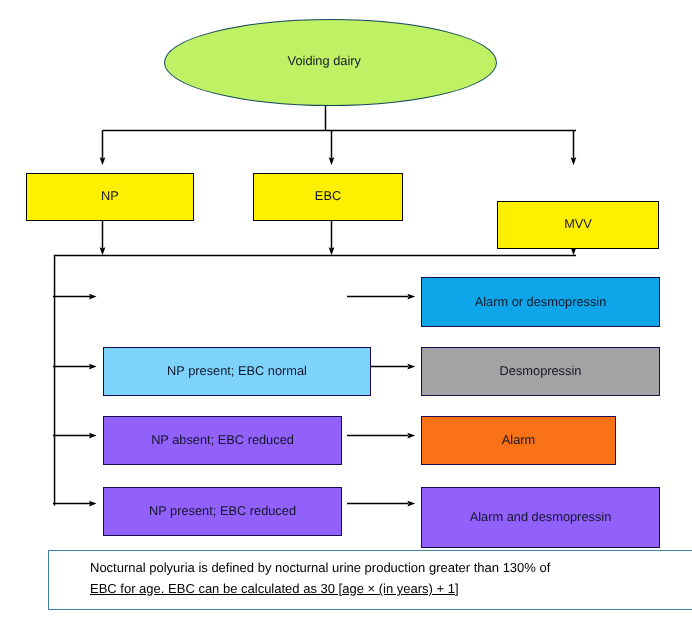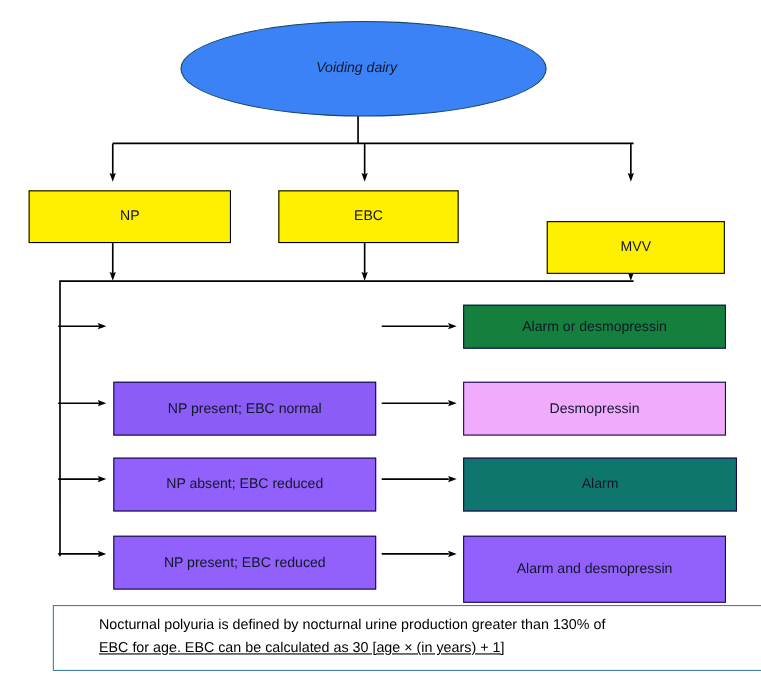--- a/index.html
+++ b/index.html
@@ -61,51 +61,51 @@
       <polygon points="96.6,366.55 89.0,363.7 90.2,366.55 89.0,369.4"></polygon>
       <polygon points="96.6,435.55 89.0,432.7 90.2,435.55 89.0,438.4"></polygon>
       <polygon points="96.6,503.55 89.0,500.7 90.2,503.55 89.0,506.4"></polygon>
       <polygon points="415.2,296.55 407.4,293.7 408.6,296.55 407.4,299.4"></polygon>
       <polygon points="415.2,366.55 407.4,363.7 408.6,366.55 407.4,369.4"></polygon>
       <polygon points="415.2,435.55 407.4,432.7 408.6,435.55 407.4,438.4"></polygon>
       <polygon points="415.2,503.55 407.4,500.7 408.6,503.55 407.4,506.4"></polygon>
     </g>
   </svg>
 
-  <div class="node ellipse-node" style="left: 163.5px; top: 19px; width: 333.5px; height: 87px; background-color: #3b82f6; border-color: rgb(20, 72, 94); font-style: italic;">
+  <div class="node ellipse-node" style="left: 163.5px; top: 19px; width: 333.5px; height: 87px; background-color: #bef264; border-color: rgb(20, 72, 94);">
     <span class="lbl">Voiding dairy</span>
   </div>
 
-  <div class="node box-l1" style="left: 26px; top: 173px; width: 184px; height: 48px; background-color: rgb(255, 240, 0); border-color: rgb(0, 0, 0);">
+  <div class="node box-l1" style="left: 26px; top: 173px; width: 168px; height: 48px; background-color: rgb(255, 240, 0); border-color: rgb(0, 0, 0);">
     <span class="lbl">NP</span>
   </div>
-  <div class="node box-l1" style="left: 253px; top: 173px; width: 164px; height: 48px; background-color: rgb(255, 240, 0); border-color: rgb(0, 0, 0);">
+  <div class="node box-l1" style="left: 253px; top: 173px; width: 150px; height: 48px; background-color: rgb(255, 240, 0); border-color: rgb(0, 0, 0);">
     <span class="lbl">EBC</span>
   </div>
   <div class="node box-l1" style="left: 497px; top: 173px; width: 162px; height: 48px; background-color: rgb(255, 240, 0); border-color: rgb(0, 0, 0); margin-top: 28px;">
     <span class="lbl">MVV</span>
   </div>
 
-  <div class="node box-row" style="left: 103px; top: 347px; width: 239px; height: 49px; background-color: #8b5cf6; border-color: rgb(27, 10, 82);">
+  <div class="node box-row" style="left: 103px; top: 347px; width: 268px; height: 49px; background-color: #7dd3fc; border-color: rgb(27, 10, 82);">
     <span class="lbl">NP present; EBC normal</span>
   </div>
   <div class="node box-row" style="left: 103px; top: 416px; width: 239px; height: 49px; background-color: rgb(146, 96, 251); border-color: rgb(27, 10, 82);">
     <span class="lbl">NP absent; EBC reduced</span>
   </div>
   <div class="node box-row" style="left: 103px; top: 487px; width: 239px; height: 49px; background-color: rgb(146, 96, 251); border-color: rgb(27, 10, 82);">
     <span class="lbl">NP present; EBC reduced</span>
   </div>
 
-  <div class="node box-row" style="left: 421px; top: 277px; width: 239px; height: 40px; background-color: #15803d; border-color: rgb(27, 10, 82);">
+  <div class="node box-row" style="left: 421px; top: 277px; width: 239px; height: 50px; background-color: #0ea5e9; border-color: rgb(27, 10, 82);">
     <span class="lbl">Alarm or desmopressin</span>
   </div>
-  <div class="node box-row" style="left: 421px; top: 347px; width: 239px; height: 49px; background-color: #f0abfc; border-color: rgb(27, 10, 82);">
+  <div class="node box-row" style="left: 421px; top: 347px; width: 239px; height: 49px; background-color: #a3a3a3; border-color: rgb(27, 10, 82);">
     <span class="lbl">Desmopressin</span>
   </div>
-  <div class="node box-row" style="left: 421px; top: 416px; width: 249px; height: 49px; background-color: #0f766e; border-color: rgb(27, 10, 82);">
+  <div class="node box-row" style="left: 421px; top: 416px; width: 195px; height: 49px; background-color: #f97316; border-color: rgb(27, 10, 82);">
     <span class="lbl">Alarm</span>
   </div>
   <div class="node box-row" style="left: 421px; top: 487px; width: 239px; height: 61px; background-color: rgb(146, 96, 251); border-color: rgb(27, 10, 82);">
     <span class="lbl">Alarm and desmopressin</span>
   </div>
 
   <div class="note" style="left: 48px; top: 550px; width: 664px; height: 60px; border-color: rgb(62, 127, 163);">
     <span class="note-line" style="left:41px;top:9px;">Nocturnal polyuria is defined by nocturnal urine production greater than 130% of</span>
     <span class="note-line" style="left:41px;top:30px;text-decoration:underline;">EBC for age. EBC can be calculated as 30 [age × (in years) + 1]</span>
   </div>

